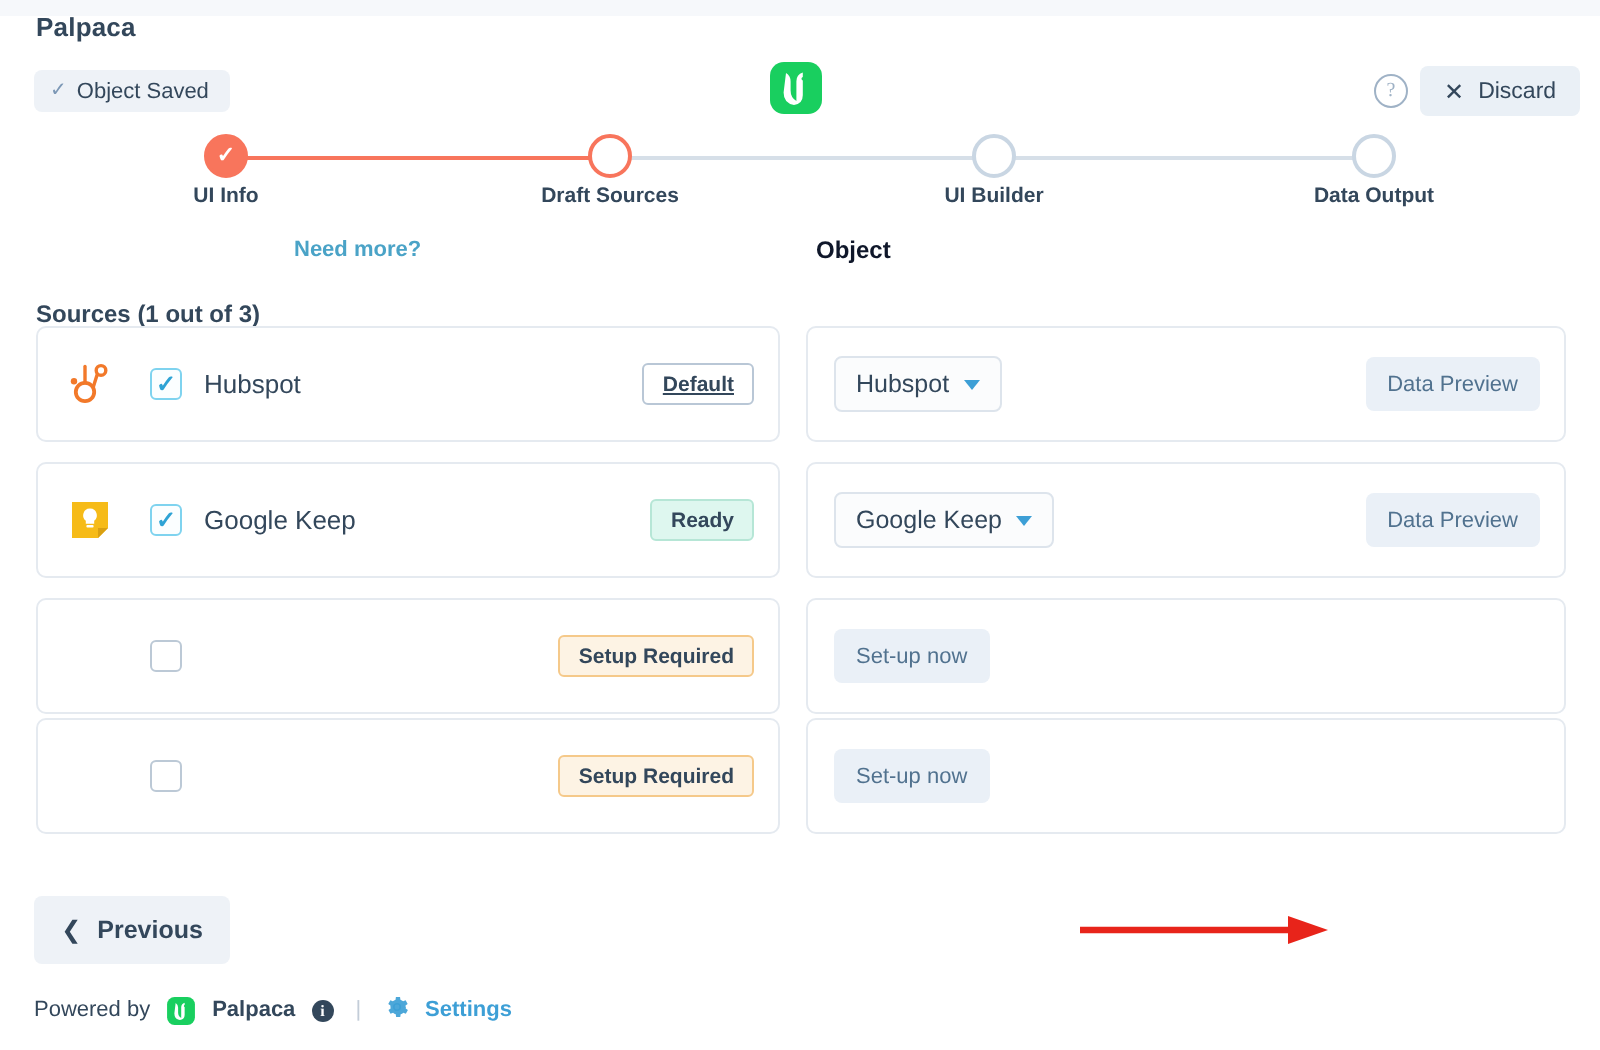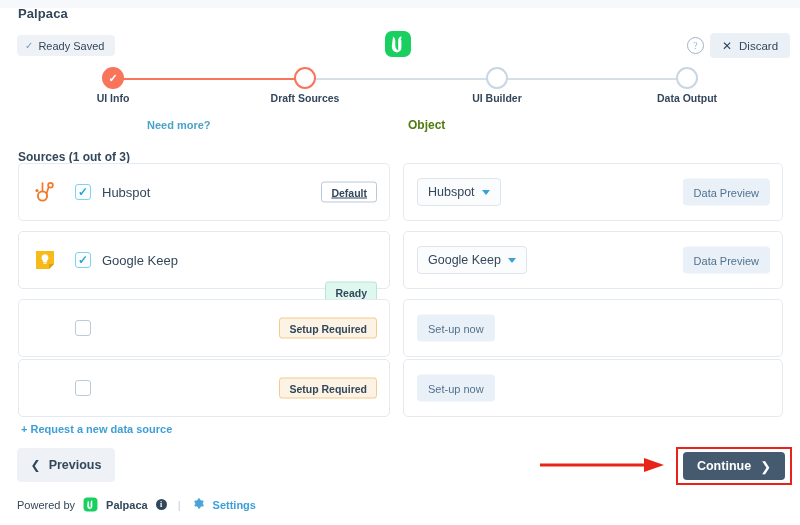--- a/index.html
+++ b/index.html
@@ -78,21 +78,21 @@
   .sec-sources {
     position: absolute; left: 18px; top: 118px;
     font-size: 12px; font-weight: bold; color: #33475b; margin-top: 32px;
   }
   .need-more {
     position: absolute; left: 147px; top: 119px;
     font-size: 11px; font-weight: bold; color: #4aa3c7; cursor: pointer;
   }
   .sec-object {
     position: absolute; left: 408px; top: 118px;
-    font-size: 12px; font-weight: bold; color: #4d7c0f;
+    font-size: 12px; font-weight: bold; color: #0f172a;
   }
 
   
   .row { position: absolute; left: 0; width: 800px; }
   .card {
     position: absolute; top: 0; height: 58px;
     background: #fff; border: 1px solid #e5eaf0; border-radius: 5px;
   }
   .card.left  { left: 18px;  width: 372px; }
   .card.right { left: 403px; width: 380px; }
@@ -115,21 +115,21 @@
     font-size: 13px; color: #33475b;
   }
 
   .badge {
     position: absolute; right: 12px; top: 50%; transform: translateY(-50%);
     height: 21px; padding: 0 9px; border-radius: 3px;
     display: flex; align-items: center;
     font-size: 10.5px; font-weight: bold; white-space: nowrap;
   }
   .badge.default { background: #ffffff; border: 1px solid #b9c7d6; color: #33475b; text-decoration: underline; }
-  .badge.ready   { background: #def7ef; border: 1px solid #b6e6d6; color: #33475b; margin-top: 32px; }
+  .badge.ready   { background: #def7ef; border: 1px solid #b6e6d6; color: #33475b; }
   .badge.setup   { background: #fdf3e4; border: 1px solid #f5c98a; color: #33475b; }
 
   .obj-select {
     position: absolute; left: 13px; top: 50%; transform: translateY(-50%);
     height: 28px; padding: 0 10px;
     background: #fbfcfd; border: 1px solid #dde4ec; border-radius: 4px;
     display: flex; align-items: center; gap: 7px;
     font-size: 12.5px; color: #33475b;
   }
   .caret {
@@ -197,21 +197,21 @@
 <body>
 
 <div class="page">
 
   <div class="topstrip"></div>
 
   <div class="app-title">Palpaca</div>
 
   <div class="draft-pill">
     <span class="tick">✓</span>
-    <span>Ready Saved</span>
+    <span>Object Saved</span>
   </div>
 
   <span class="brand-logo">
     <svg width="28" height="28" viewBox="0 0 28 28">
       <rect x="1" y="1" width="26" height="26" rx="7" fill="#19cf5f"></rect>
       <path d="M8.5 7.5 L8.5 13.5 Q8.5 20.5 14 21.5 L14 7.5 Q11.2 5.6 8.5 7.5 Z" fill="#ffffff" opacity="0"></path>
       <path d="M9 6.5 q2.3 1.4 2.3 4.2 v4.6 q0 3.6 2.9 5.2 v-9.9 q0-3.4 3.2-4.4 v11.4 q0 4.2 -4.4 4.9 -5.2 -0.8 -5.2 -6.2 Z" fill="#ffffff"></path>
       <circle cx="17.6" cy="9.4" r="0.85" fill="#19cf5f"></circle>
     </svg>
   </span>
@@ -319,40 +319,33 @@
   <div class="row" style="top:359px;">
     <div class="card left">
       <div class="chkbox"></div>
       <div class="badge setup">Setup Required</div>
     </div>
     <div class="card right">
       <div class="ghost-btn setup">Set-up now</div>
     </div>
   </div>
 
-  <div class="request-link">+ Request a new data source</div>
 
   <div class="prev-btn">
     <span class="chev">❮</span>
     <span>Previous</span>
   </div>
 
   <span class="arrow-annot">
     <svg width="130" height="20" viewBox="0 0 130 20">
       <line x1="0" y1="10" x2="108" y2="10" stroke="#e8241a" stroke-width="3.2"></line>
       <polygon points="104,3 124,10 104,17" fill="#e8241a"></polygon>
     </svg>
   </span>
 
-  <div class="continue-wrap">
-    <div class="continue-btn">
-      <span>Continue</span>
-      <span class="chev">❯</span>
-    </div>
-  </div>
 
   <div class="powered">
     <span>Powered by</span>
     <span class="mini-logo">
       <svg width="15" height="15" viewBox="0 0 28 28">
         <rect x="1" y="1" width="26" height="26" rx="7" fill="#19cf5f"></rect>
         <path d="M9 6.5 q2.3 1.4 2.3 4.2 v4.6 q0 3.6 2.9 5.2 v-9.9 q0-3.4 3.2-4.4 v11.4 q0 4.2 -4.4 4.9 -5.2 -0.8 -5.2 -6.2 Z" fill="#ffffff"></path>
         <circle cx="17.6" cy="9.4" r="0.9" fill="#19cf5f"></circle>
       </svg>
     </span>

